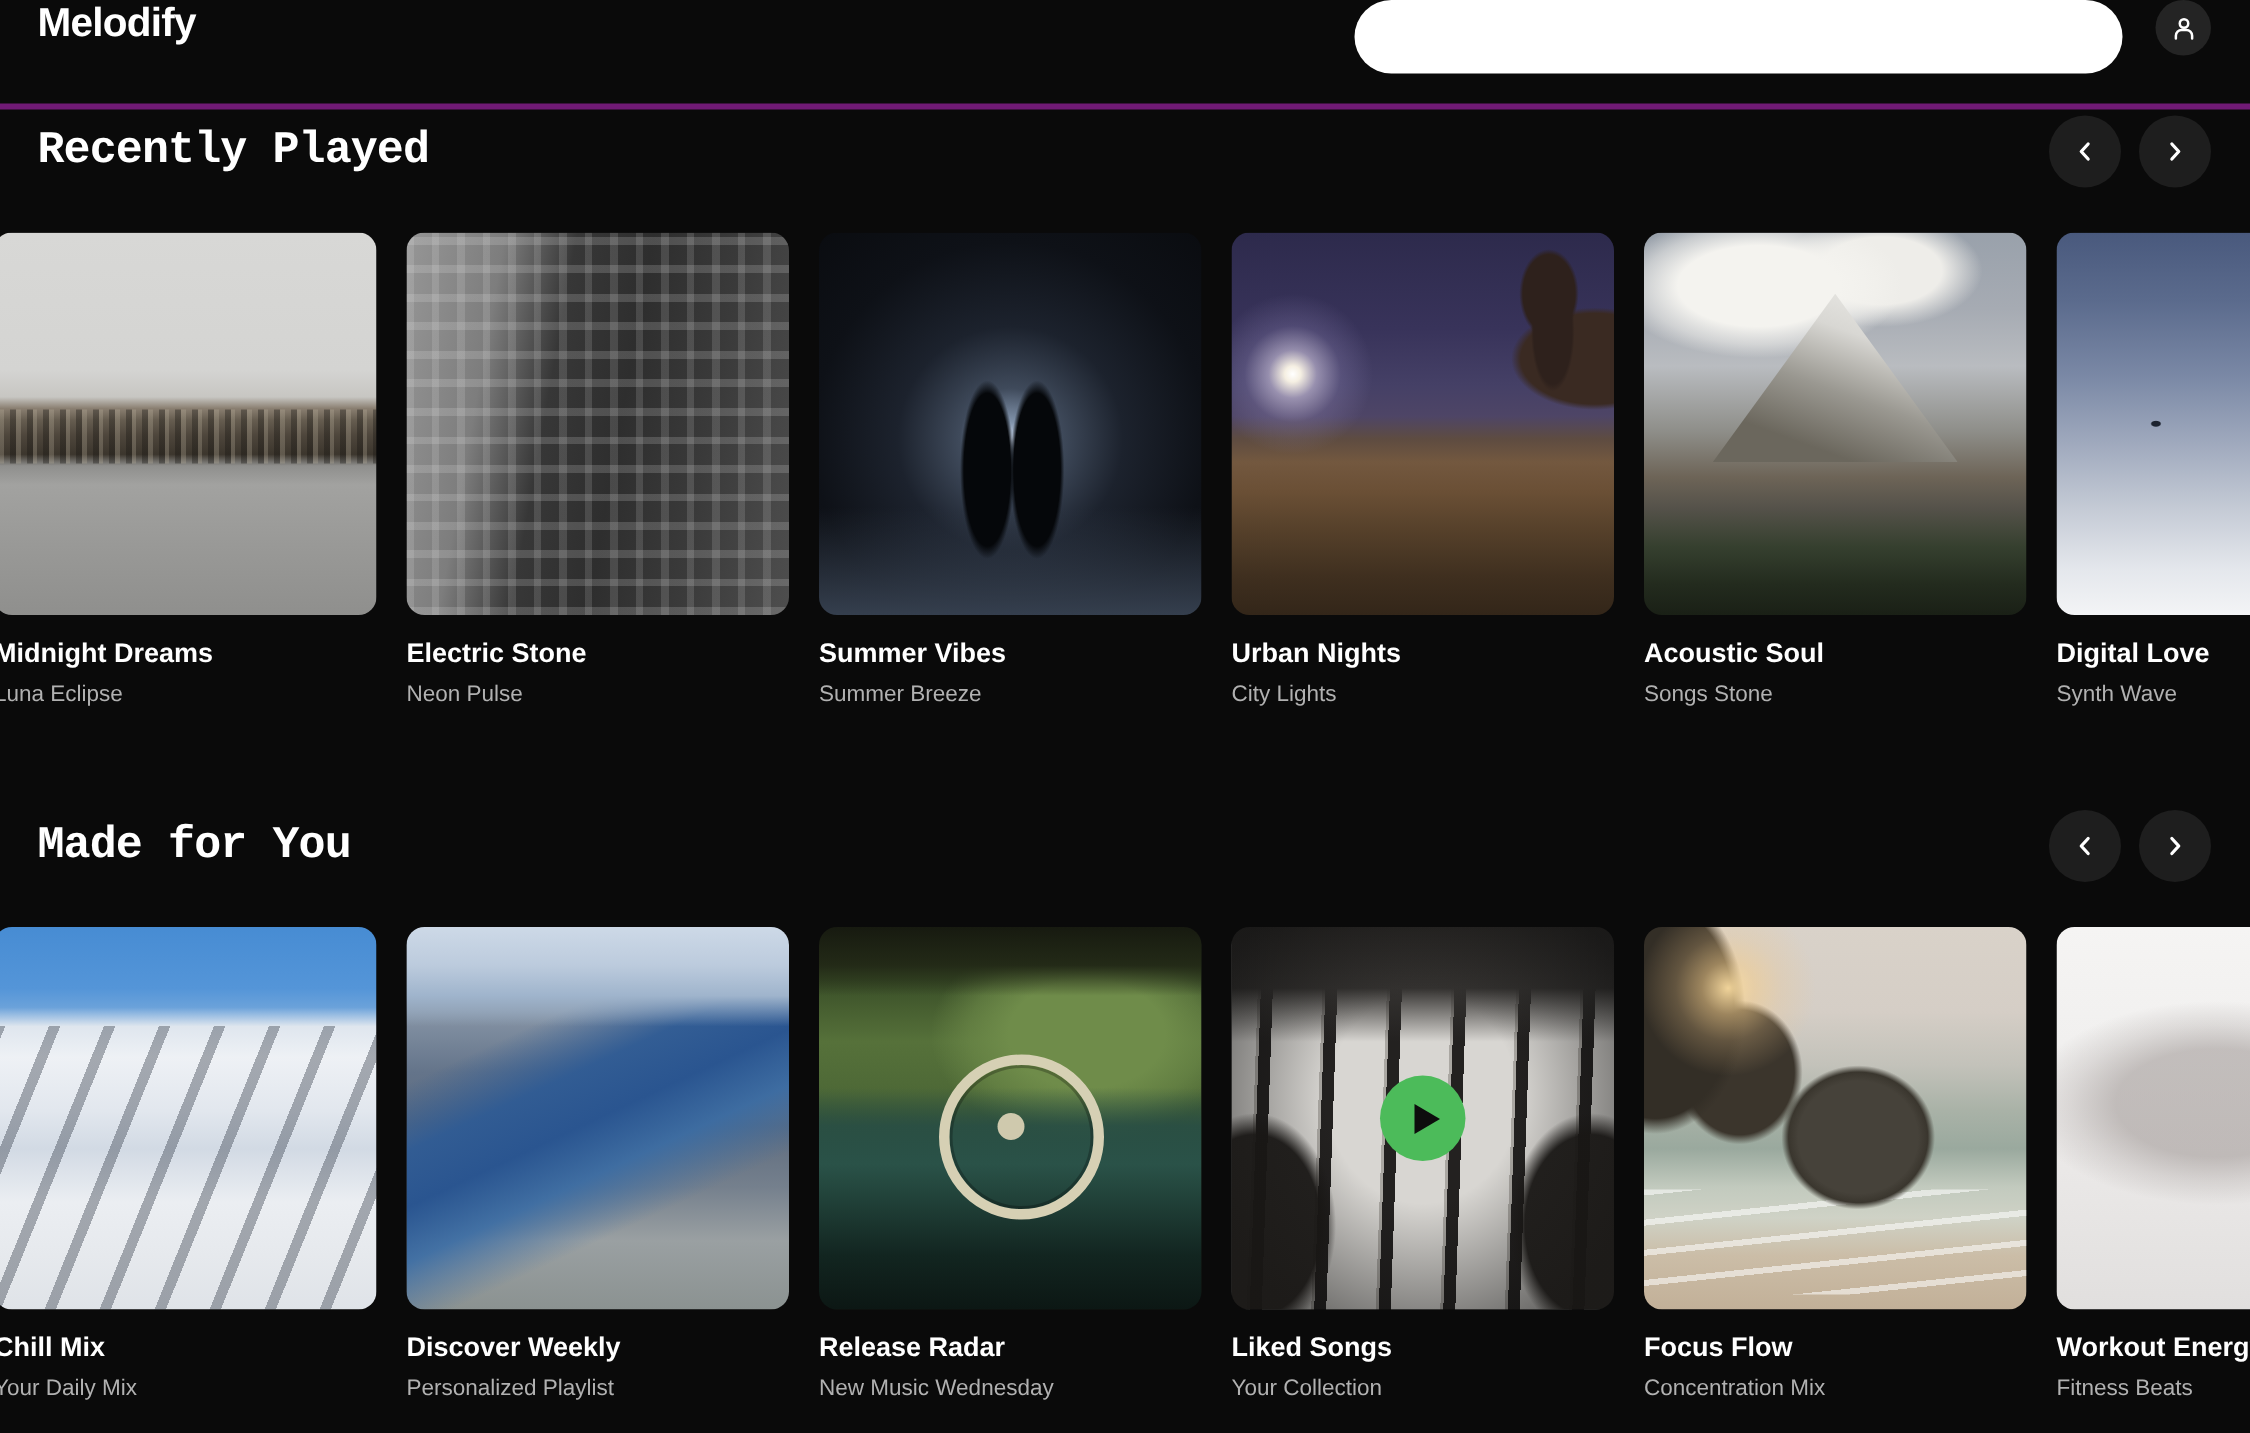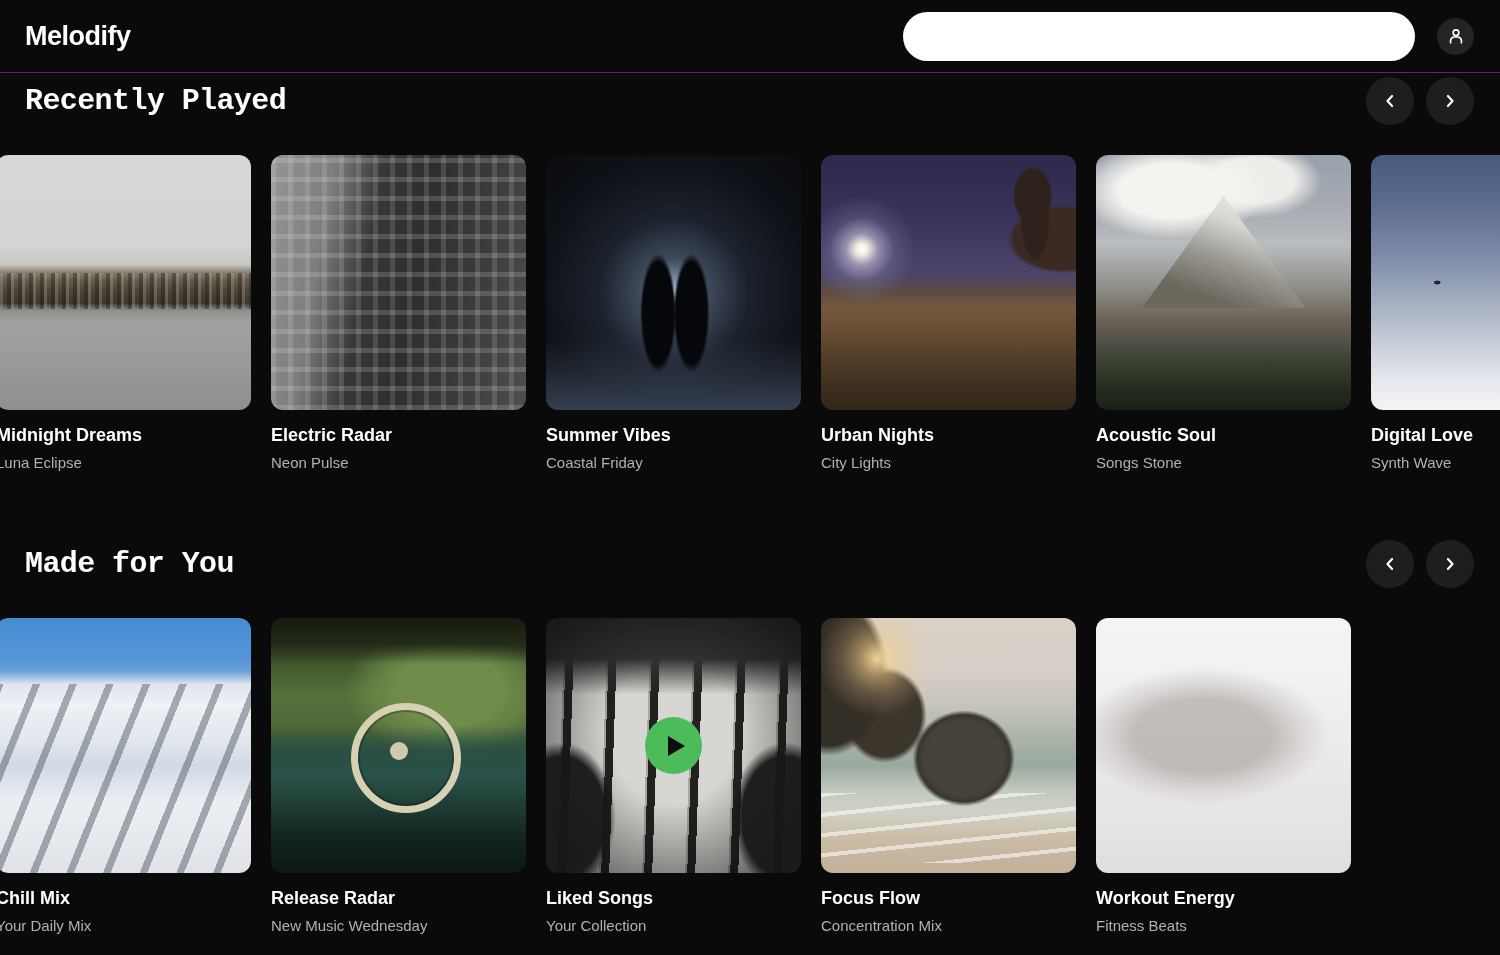--- a/index.html
+++ b/index.html
@@ -4,22 +4,22 @@
 <style>
   * { margin:0; padding:0; box-sizing:border-box; }
   html,body { width:1500px; height:955px; overflow:hidden; }
   body {
     background:#0a0a0a;
     font-family:"Liberation Sans","DejaVu Sans",sans-serif;
     color:#fff;
   }
   
   header {
-    height:73px; display:flex; align-items:center;
-    padding:0 26px 0 25px; border-bottom:1px solid #701a75;
+    height:73px; display:flex; align-items:flex-start;
+    padding:0 26px 0 25px; border-bottom:4px solid #701a75;
   }
   .logo { font-size:27px; font-weight:800; letter-spacing:-0.5px; }
   .header-spacer { flex:1; }
   .search {
     width:512px; height:49px; border:none; outline:none;
     border-radius:25px; background:#ffffff; color:#111;
     font-size:16px; padding:0 22px; margin-right:22px;
     font-family:inherit;
   }
   .profile-btn {
@@ -209,27 +209,27 @@
       </div>
     </div>
     <div class="card-row">
       <div class="card">
         <div class="card-art art-midnight-dreams"></div>
         <div class="card-title">Midnight Dreams</div>
         <div class="card-sub">Luna Eclipse</div>
       </div>
       <div class="card">
         <div class="card-art art-electric-waves"></div>
-        <div class="card-title">Electric Radar</div>
+        <div class="card-title">Electric Stone</div>
         <div class="card-sub">Neon Pulse</div>
       </div>
       <div class="card">
         <div class="card-art art-summer-vibes"></div>
         <div class="card-title">Summer Vibes</div>
-        <div class="card-sub">Coastal Friday</div>
+        <div class="card-sub">Summer Breeze</div>
       </div>
       <div class="card">
         <div class="card-art art-urban-nights"></div>
         <div class="card-title">Urban Nights</div>
         <div class="card-sub">City Lights</div>
       </div>
       <div class="card">
         <div class="card-art art-acoustic-soul"></div>
         <div class="card-title">Acoustic Soul</div>
         <div class="card-sub">Songs Stone</div>
@@ -262,20 +262,25 @@
         </button>
       </div>
     </div>
     <div class="card-row">
       <div class="card">
         <div class="card-art art-chill-mix"></div>
         <div class="card-title">Chill Mix</div>
         <div class="card-sub">Your Daily Mix</div>
       </div>
       <div class="card">
+        <div class="card-art art-discover-weekly"></div>
+        <div class="card-title">Discover Weekly</div>
+        <div class="card-sub">Personalized Playlist</div>
+      </div>
+      <div class="card">
         <div class="card-art art-release-radar"></div>
         <div class="card-title">Release Radar</div>
         <div class="card-sub">New Music Wednesday</div>
       </div>
       <div class="card">
         <div class="card-art art-liked-songs">
           <div class="play-overlay">
             <span class="play-triangle"></span>
           </div>
         </div>

